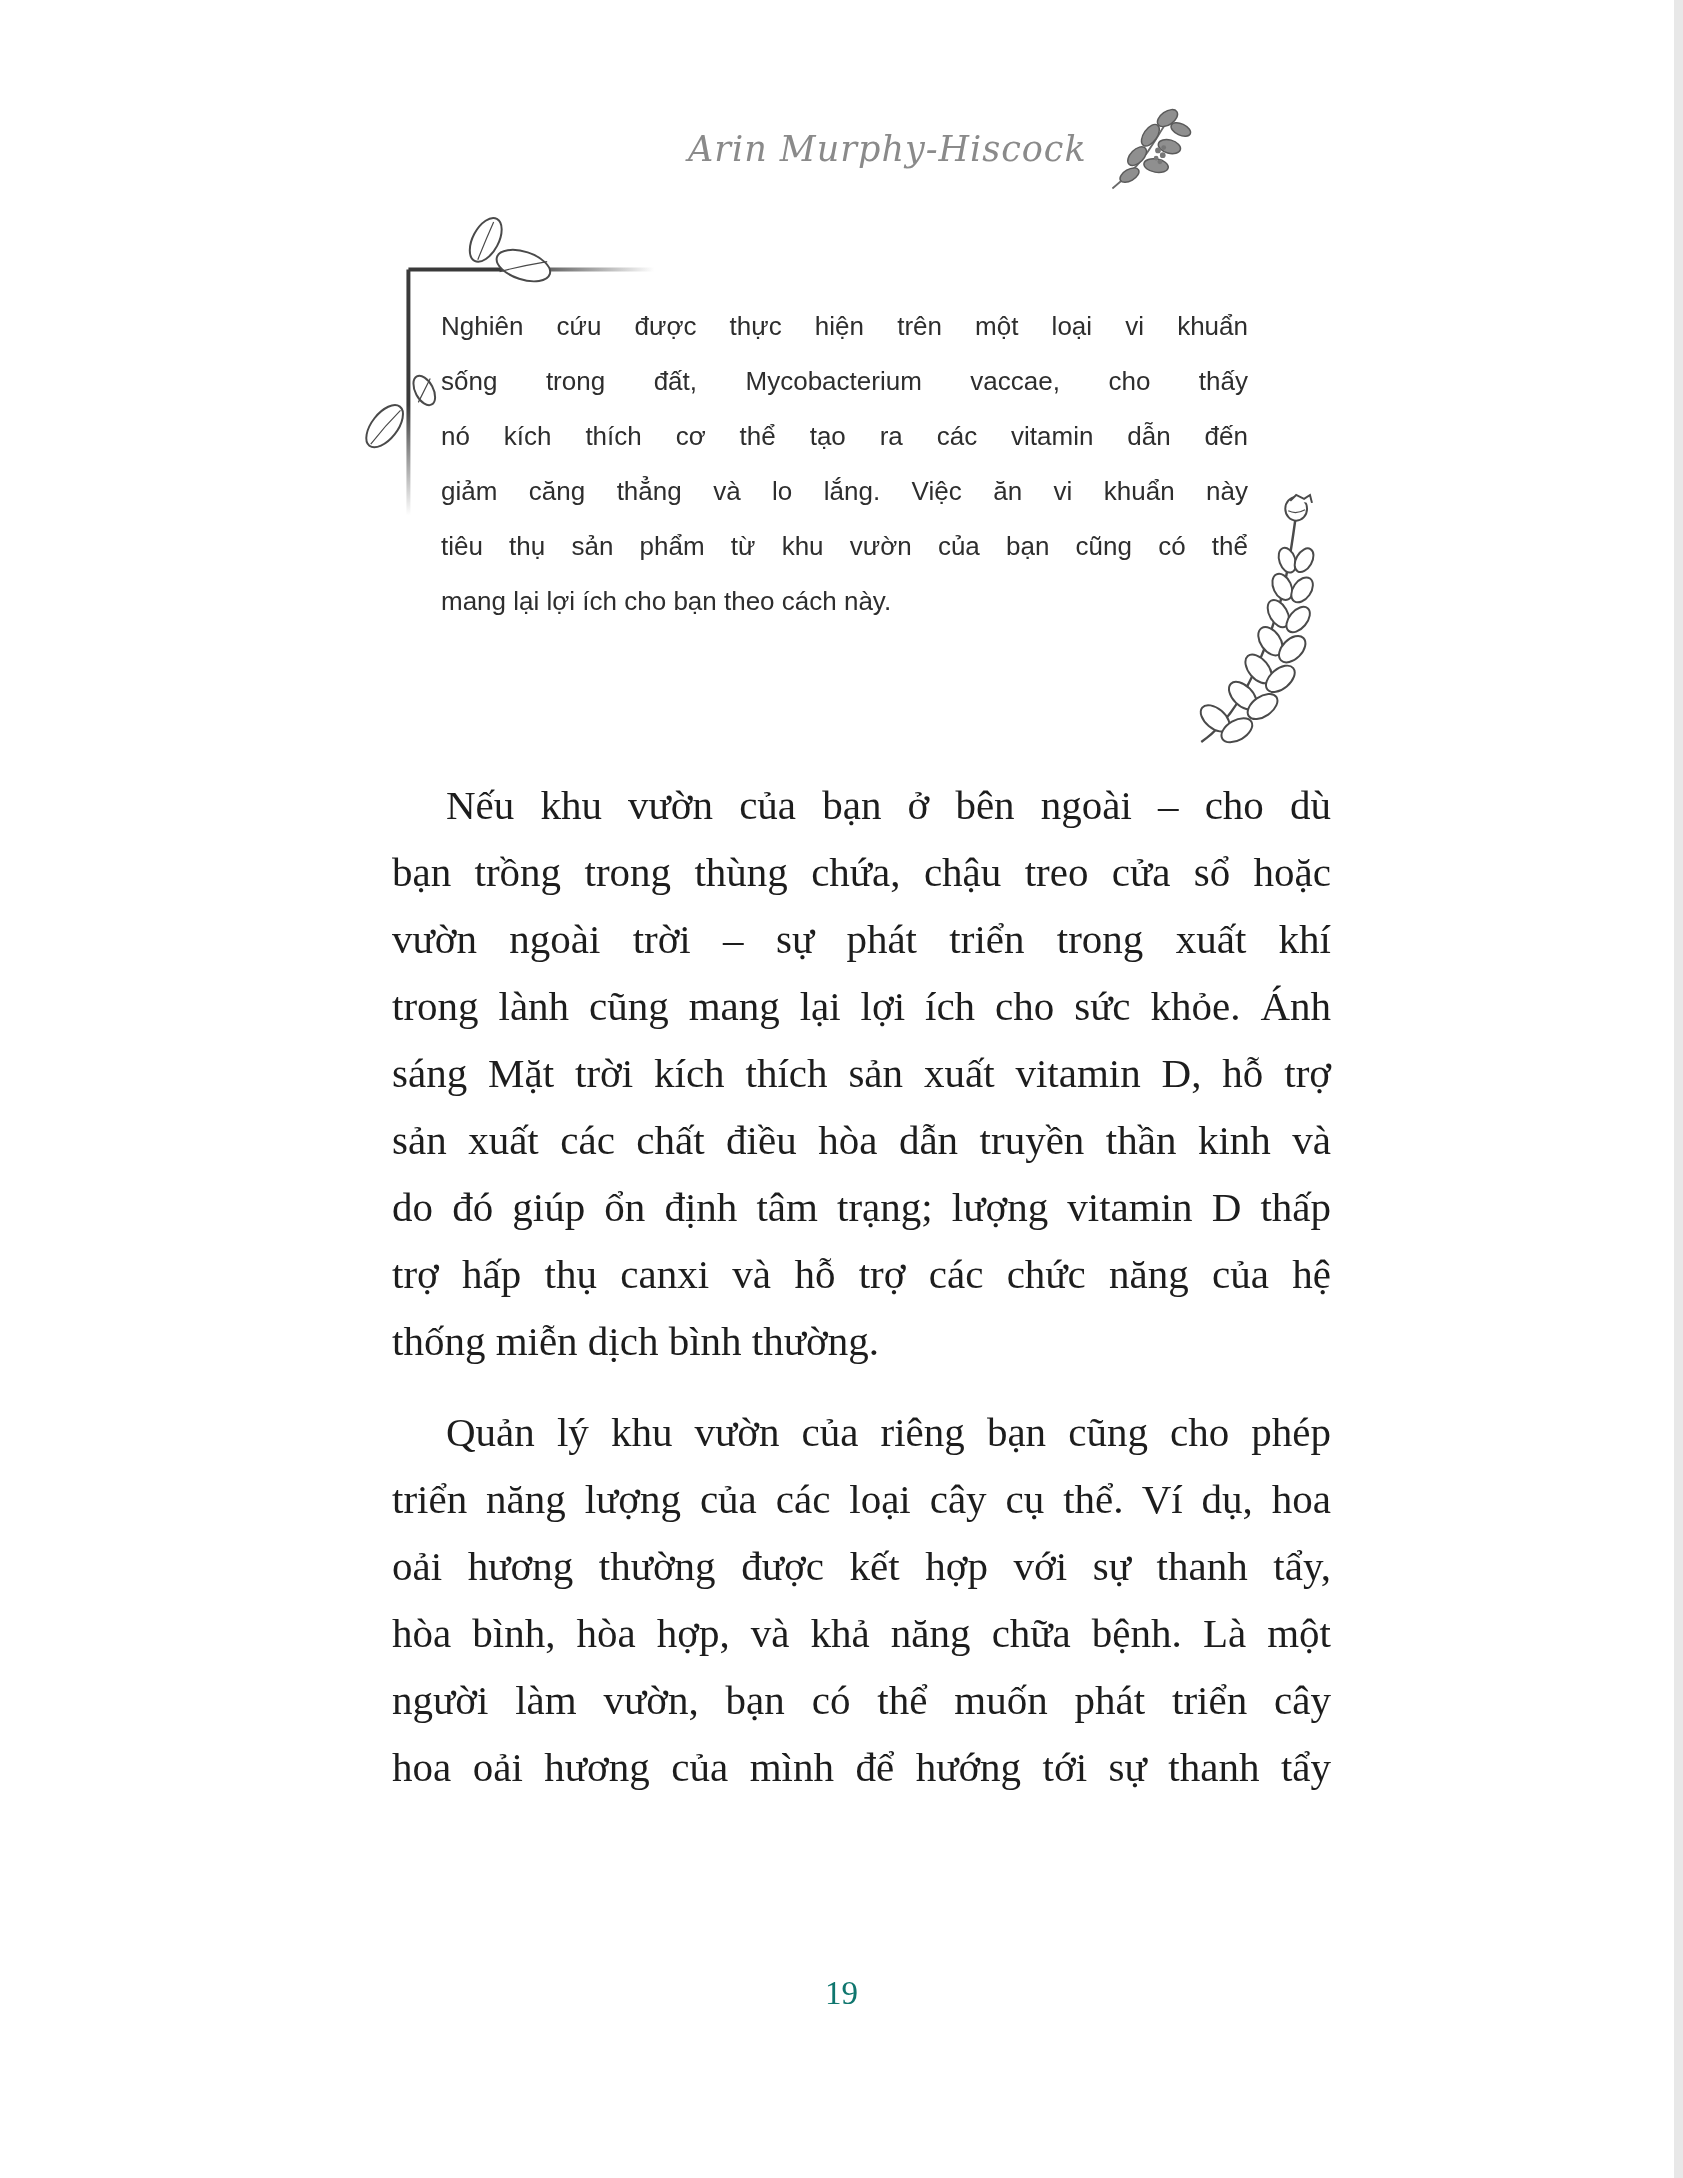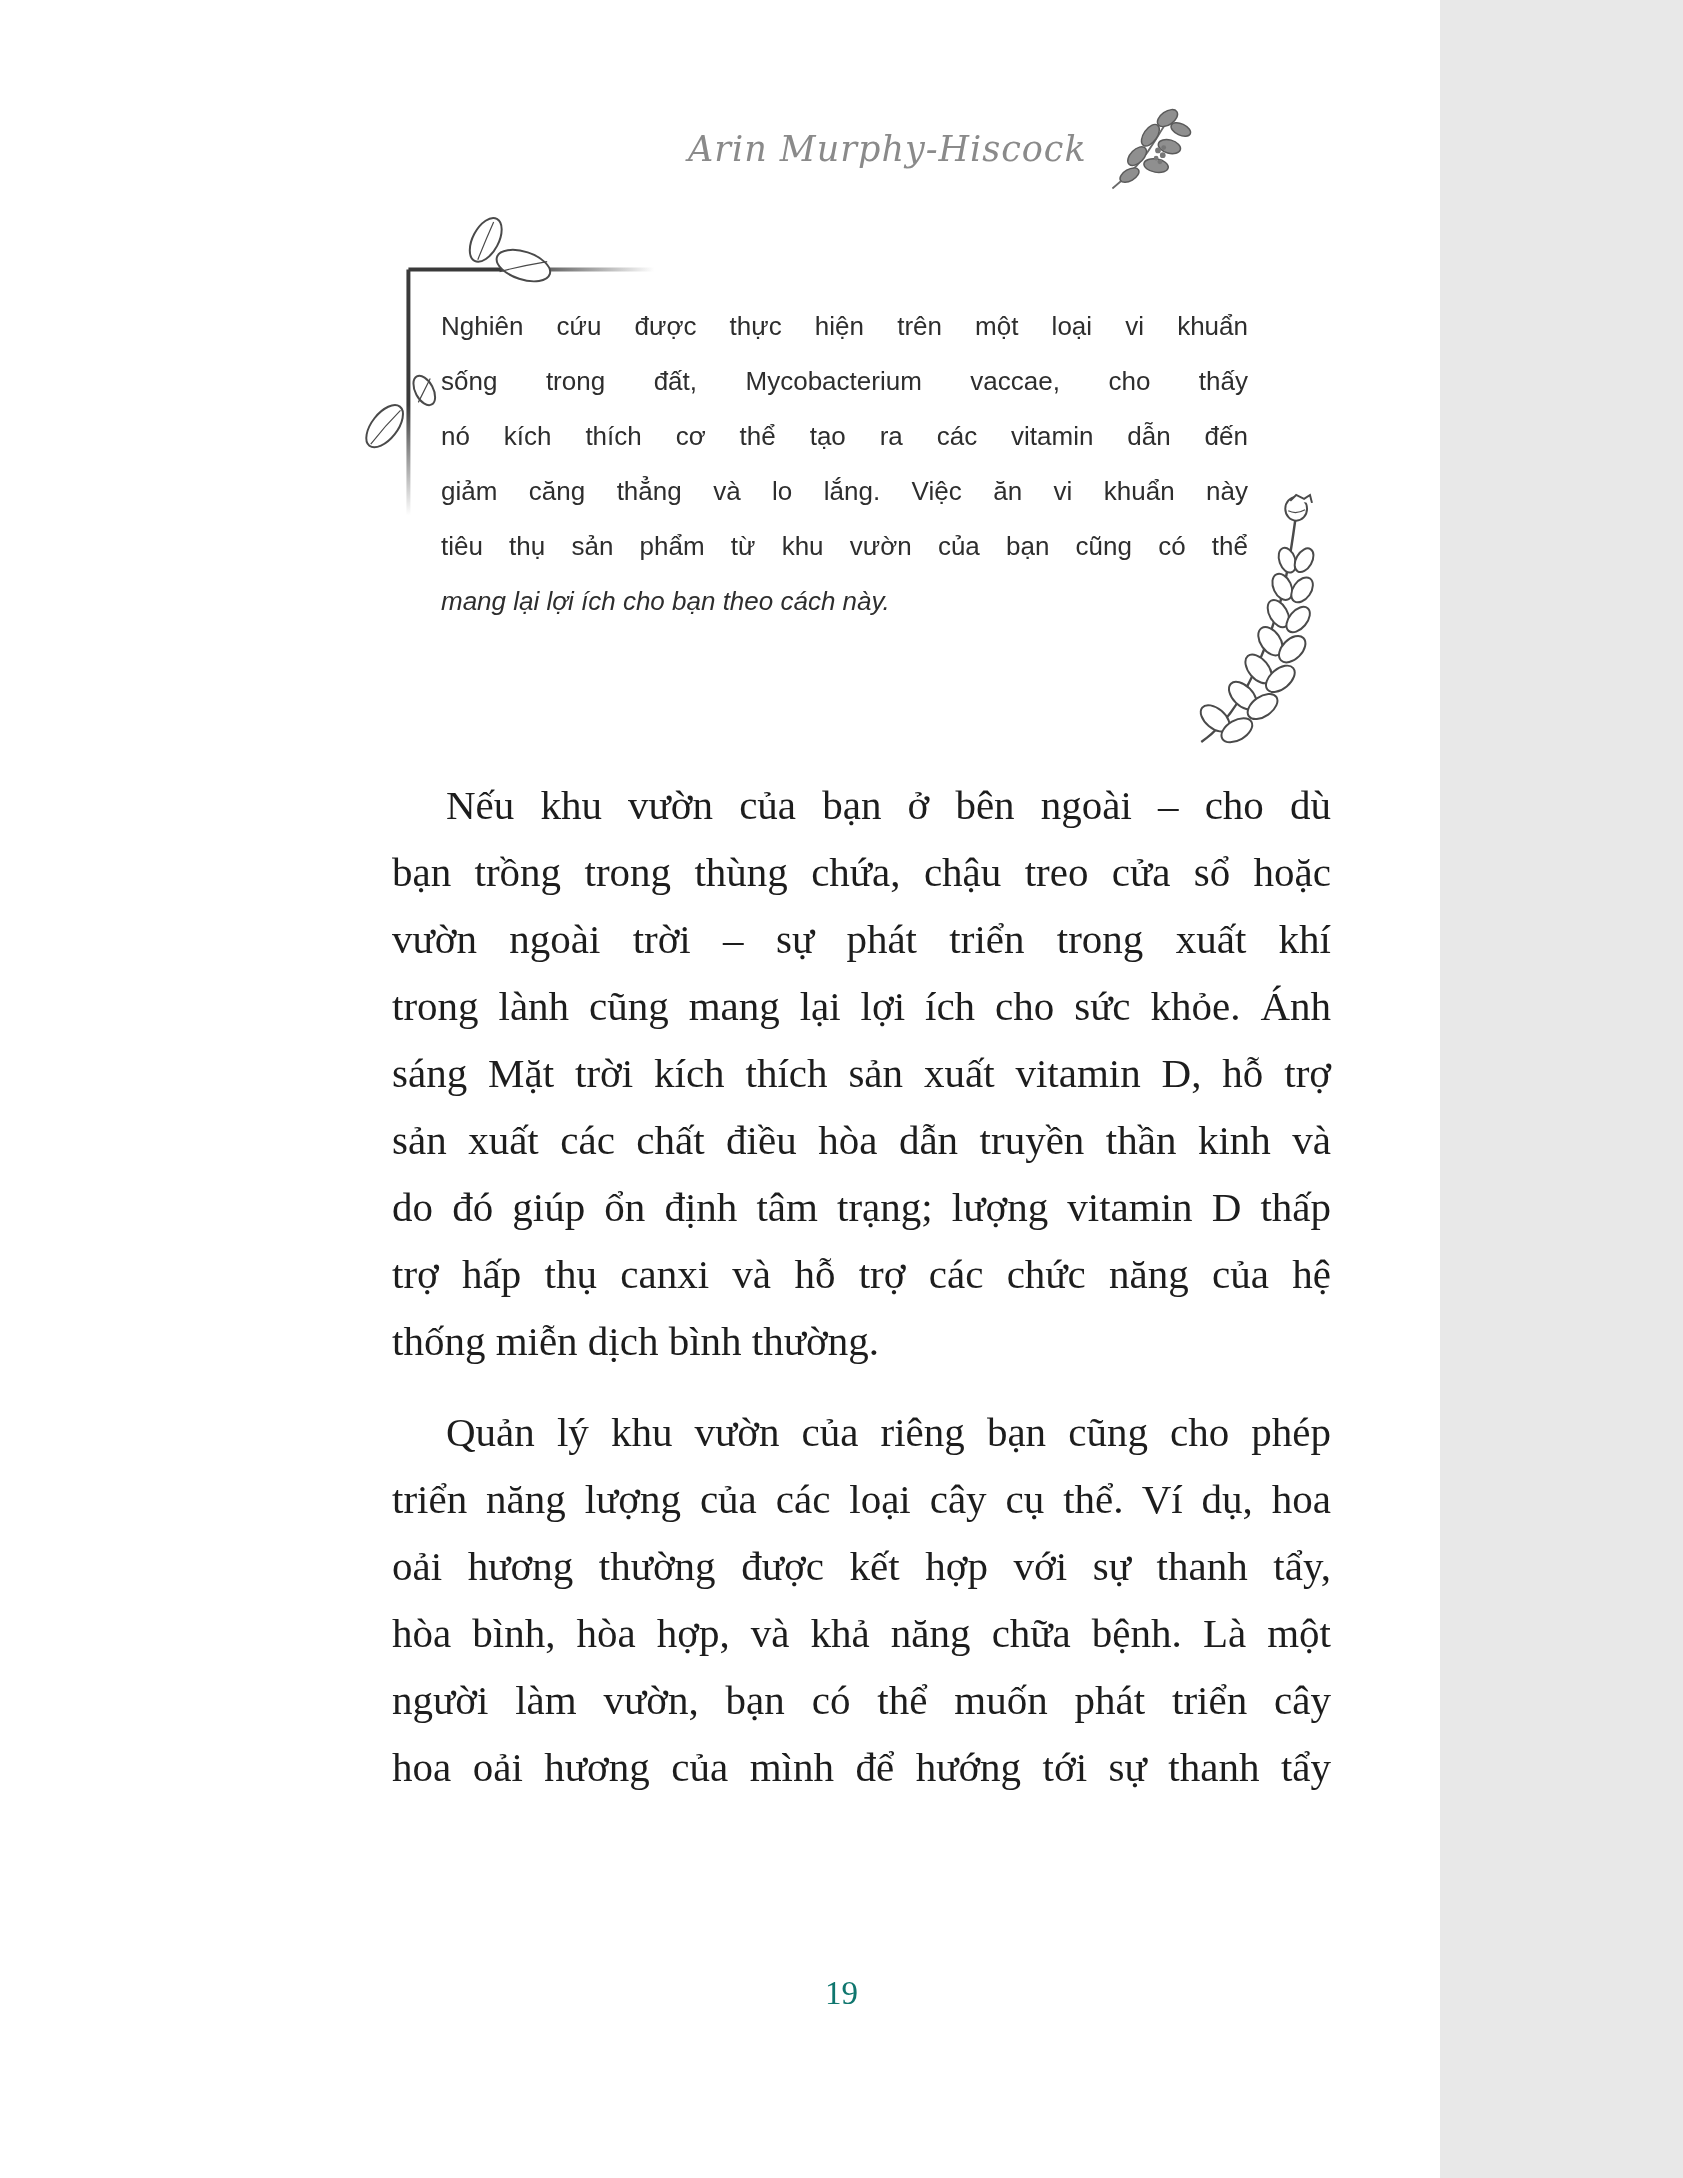--- a/index.html
+++ b/index.html
@@ -1,18 +1,18 @@
 <!DOCTYPE html>
 <html><head>
 <meta charset="utf-8">
 <style>
   html,body{margin:0;padding:0;background:#e8e8e8;}
   .page{
     position:relative;
-    width:1440px;height:2178px;
+    width:1674px;height:2178px;
     background:#ffffff;
     overflow:hidden;
     font-family:"Liberation Serif", serif;
   }
   
   .header{
     position:absolute;left:688px;top:99px;height:99px;
     display:flex;align-items:center;gap:14px;
   }
   .author{
@@ -30,21 +30,21 @@
 
   
   .quote{
     position:absolute;left:441px;top:299px;width:807px;
     font-family:"Liberation Sans", sans-serif;
     font-size:26px;
     line-height:55px;
     color:#2e2e2e;
   }
   .qline{text-align:justify;text-align-last:justify;}
-  .qline.end{text-align-last:left;font-style:italic;}
+  .qline.end{text-align-last:left;}
 
   
   .side-sprig{position:absolute;left:1193px;top:493px;width:149px;height:257px;overflow:visible;}
 
   
   .bodytext{
     position:absolute;left:386px;top:772px;width:945px;
     font-size:41px;
     line-height:67px;
     color:#1d1d1d;

